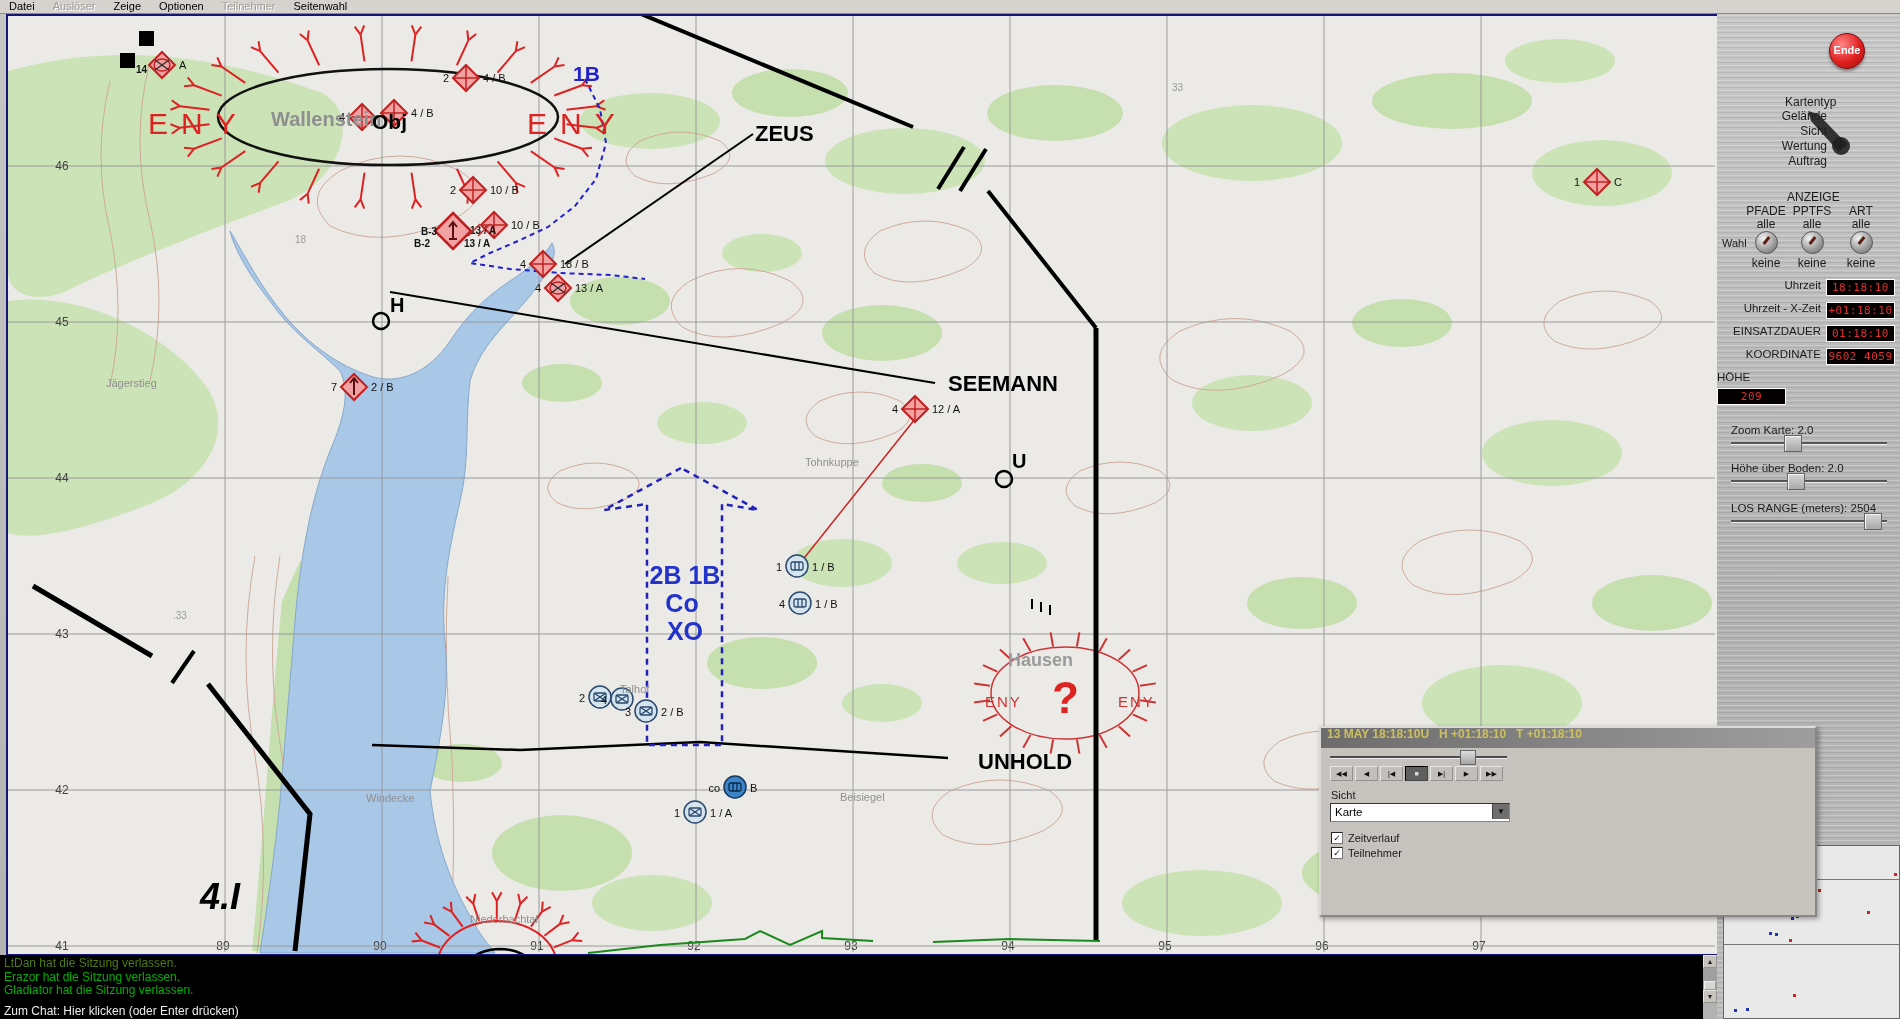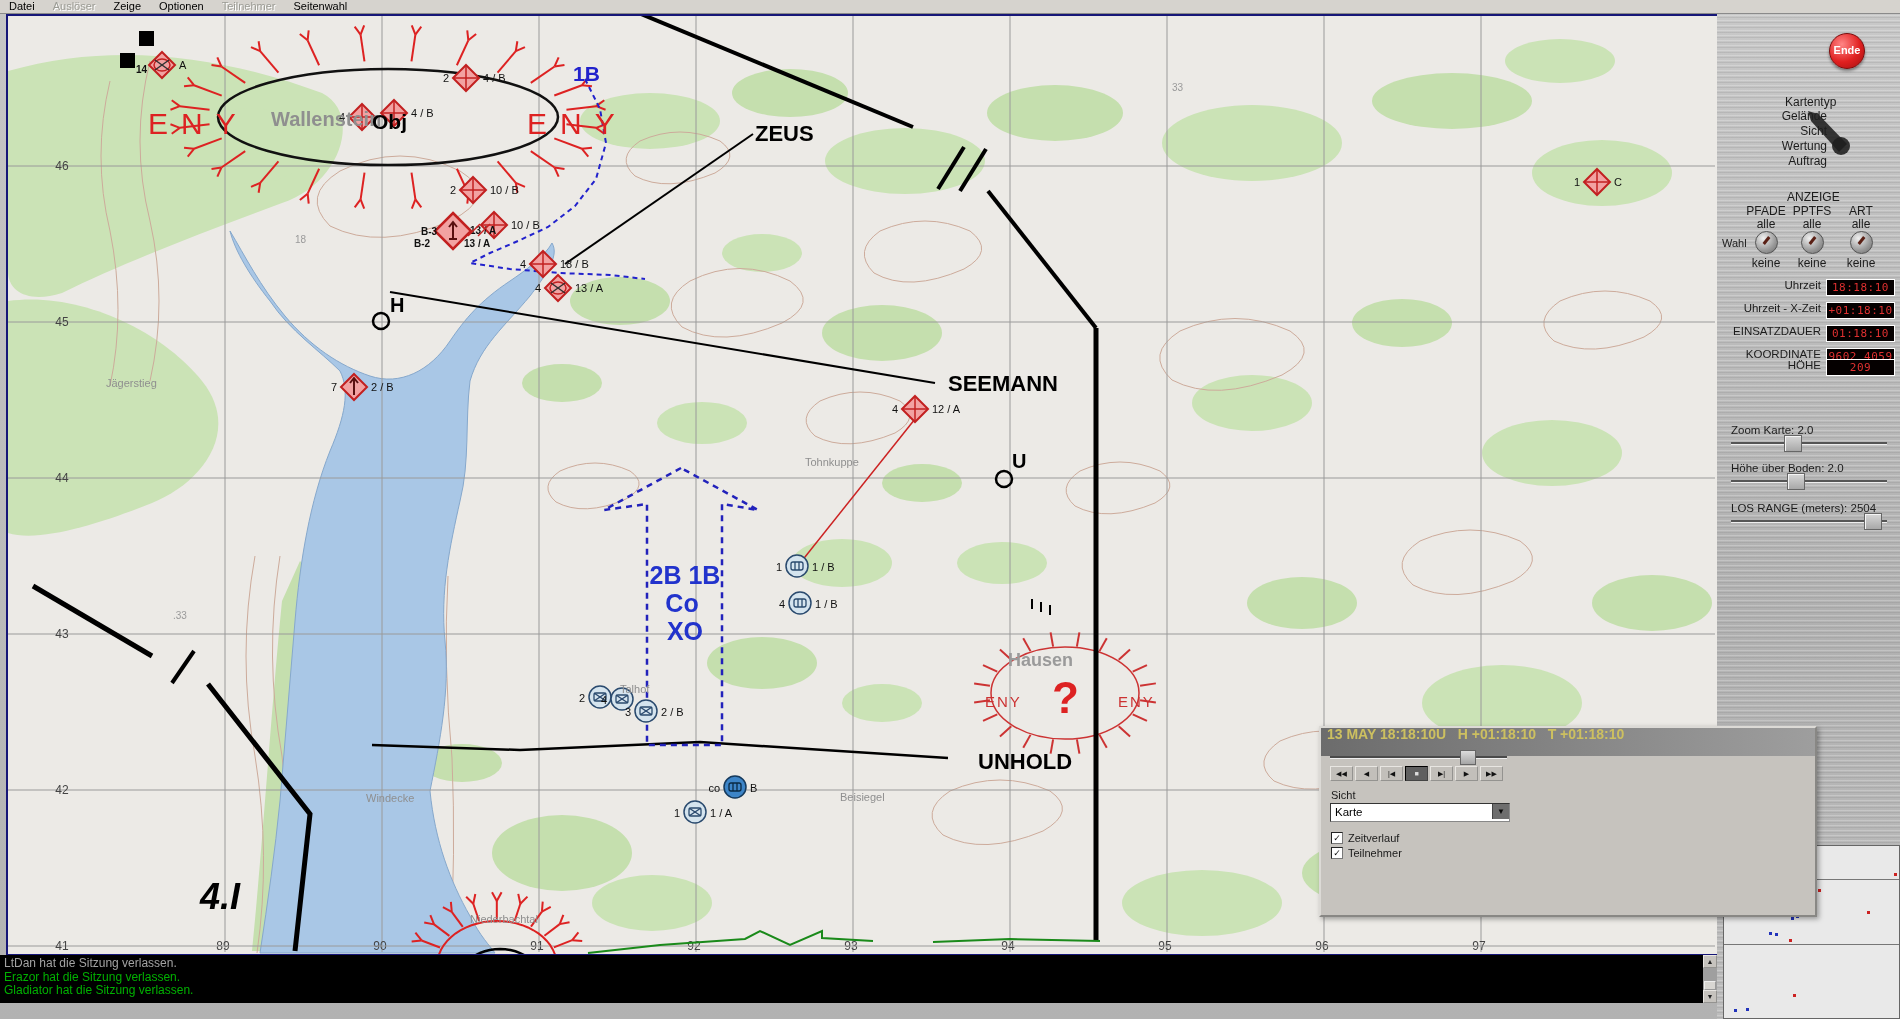--- a/index.html
+++ b/index.html
@@ -37,23 +37,23 @@
        color:#e03030;font-family:"DejaVu Sans Mono",monospace;font-size:11px;
        text-align:center;line-height:15px;letter-spacing:.5px;}
   .vslider{position:absolute;left:14px;width:156px;height:30px;}
   .vslider .slabel{font-size:11.5px;color:#1c1c1c;white-space:nowrap;margin-bottom:6px;}
   .vslider .track{position:relative;height:2px;background:#555;border-bottom:1px solid #eee;}
   .vslider .handle{position:absolute;top:-7px;width:16px;height:15px;background:linear-gradient(180deg,#d8d8d8,#a8a8a8);
         border:1px solid #666;box-shadow:inset 1px 1px 0 #f5f5f5;}
   
   #popup{position:absolute;left:1319px;top:726px;width:494px;height:187px;z-index:5;
          background:#c6c3be;border:2px outset #dcdad6;box-shadow:2px 2px 5px rgba(0,0,0,.35);}
-  #popup-title{position:absolute;left:0;top:0;width:100%;height:28px;
+  #popup-title{position:absolute;left:0;top:0;width:100%;height:20px;
          background:linear-gradient(90deg,#6c6c6c,#9e9e9e);color:#cdc060;
-         font-size:14px;font-weight:bold;line-height:13px;padding-left:6px;box-sizing:border-box;white-space:pre;}
+         font-size:12px;font-weight:bold;line-height:13px;padding-left:6px;box-sizing:border-box;white-space:pre;}
   #pslider{position:absolute;left:9px;top:28px;width:177px;height:2px;background:#4a4a4a;border-bottom:1px solid #eee;}
   #pslider .handle{position:absolute;top:-6px;width:14px;height:13px;background:linear-gradient(180deg,#dcdcdc,#a5a5a5);border:1px solid #666;}
   .pbtn{position:absolute;top:38px;width:23px;height:15px;background:#c2bfba;border:1px outset #e8e6e2;
         font-size:7px;line-height:13px;text-align:center;color:#111;padding:0;}
   .pbtn.pressed{background:#5f5f5f;border:1px inset #444;color:#ddd;}
   #sicht-lbl{position:absolute;left:10px;top:61px;font-size:11px;color:#1a1a1a;}
   #dropdown{position:absolute;left:9px;top:75px;width:178px;height:17px;background:#fff;border:1px inset #888;}
   #dropdown .val{position:absolute;left:4px;top:1px;font-size:11.5px;color:#000;line-height:15px;}
   #dropdown .btn{position:absolute;right:0;top:0;width:16px;height:15px;background:#6e6e6e;border-left:1px solid #444;
                  color:#0a0a0a;font-size:8px;text-align:center;line-height:15px;}
@@ -546,21 +546,21 @@
       <span class="led">+01:18:10</span>
     </div>
     <div class="led-row" style="top:325px;">
       <span class="lbl">EINSATZDAUER</span>
       <span class="led">01:18:10</span>
     </div>
     <div class="led-row" style="top:348px;">
       <span class="lbl">KOORDINATE</span>
       <span class="led">9602 4059</span>
     </div>
-    <div class="led-row" style="top:359px;">
+    <div class="led-row" style="top:371px;flex-direction:column;">
       <span class="lbl">HÖHE</span>
       <span class="led">209</span>
     </div>
 
     <div class="vslider" style="top:424px;">
       <div class="slabel">Zoom Karte:  2.0</div>
       <div class="track">
           <div class="handle" style="left: 53.2px;"></div>
         </div>
     </div>
@@ -616,25 +616,28 @@
       <span class="box">✓</span>
       <span>Zeitverlauf</span>
     </div>
     <div class="chk" style="top:119px;">
       <span class="box">✓</span>
       <span>Teilnehmer</span>
     </div>
   </div>
 
   <div id="chatlog">
-      <div style="color: #a3a3a3;">LtDan hat die Sitzung verlassen.</div>
+      <div style="color: #4d7c0f;">LtDan hat die Sitzung verlassen.</div>
       <div style="color: rgb(0, 176, 0);">Erazor hat die Sitzung verlassen.</div>
       <div style="color: rgb(0, 176, 0);">Gladiator hat die Sitzung verlassen.</div>
     </div>
   <div id="chatscroll">
     <div class="sarrow" style="top:0;">▲</div>
     <div id="sthumb"></div>
     <div class="sarrow" style="top:35px;">▼</div>
   </div>
 
+  <div id="statusbar">
+    <span class="txt">Zum Chat: Hier klicken (oder Enter drücken)</span>
+  </div>
   <div id="anblau">An: Blau</div>
 
 </div>
 
 </body></html>

